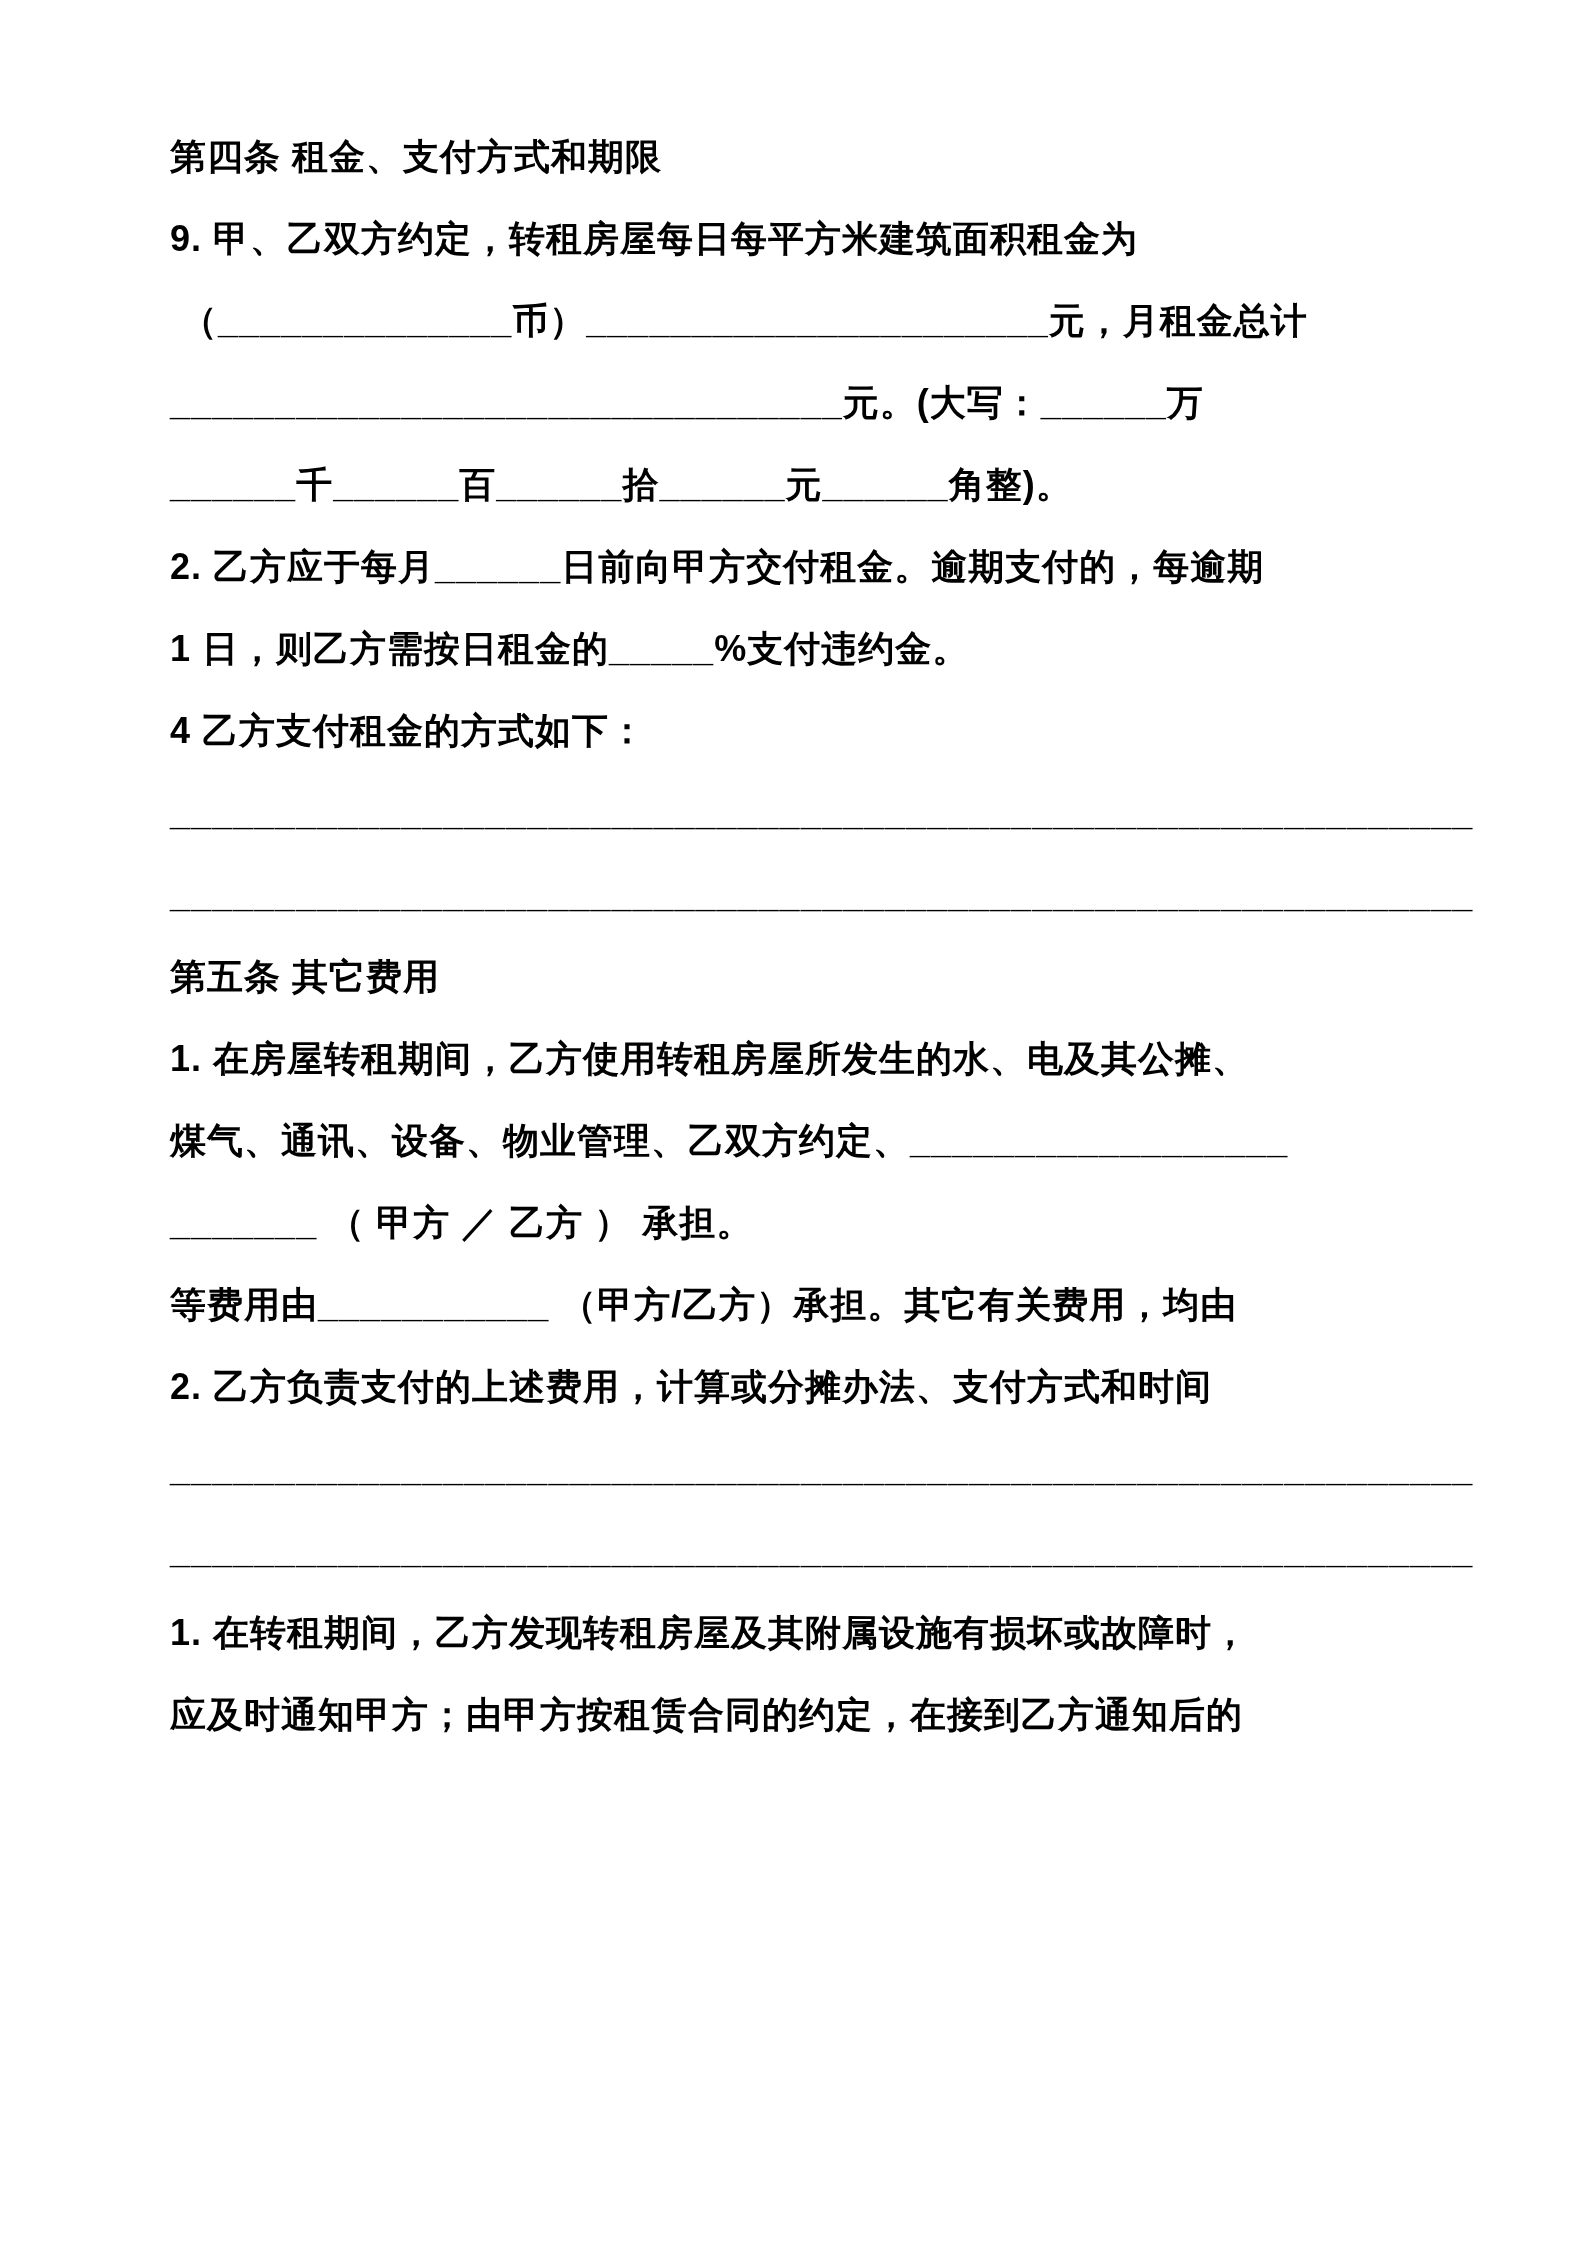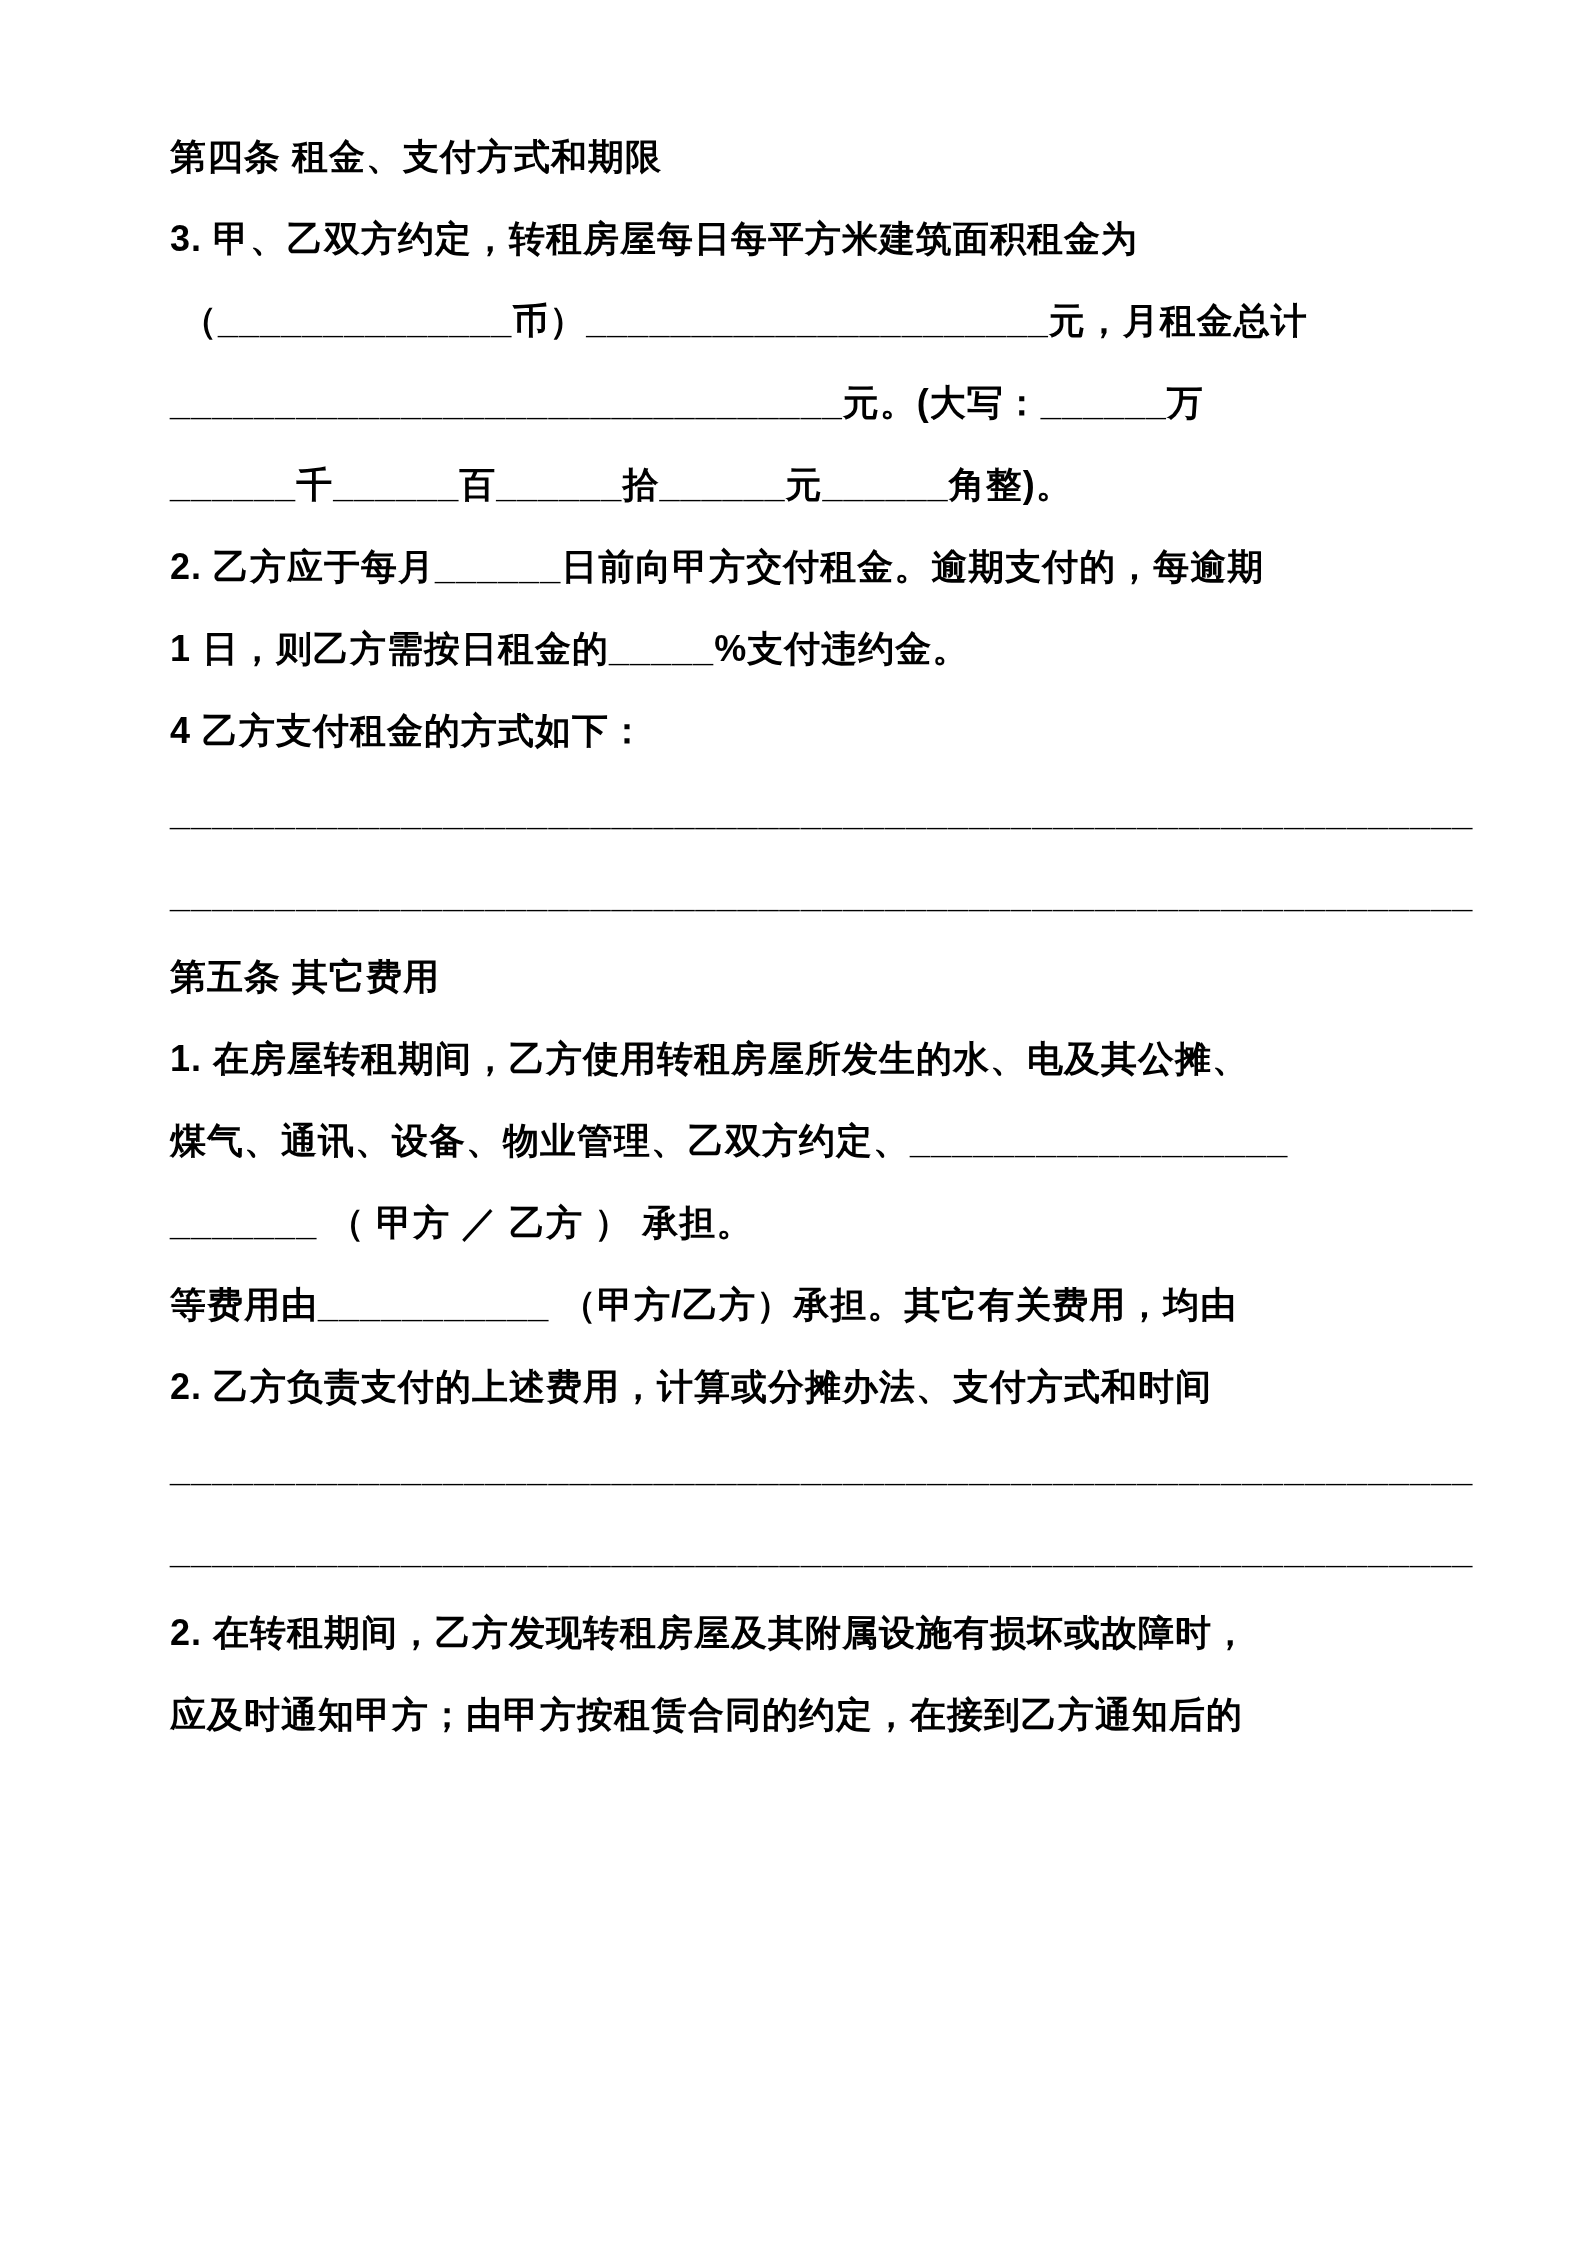--- a/index.html
+++ b/index.html
@@ -34,33 +34,33 @@
   .line.heading {
     font-weight: 700;
   }
 </style>
 </head>
 <body>
 
 <div class="page">
   <div class="doc-body" style="color: rgb(0, 0, 0);">
       <div class="line heading">第四条 租金、支付方式和期限</div>
-      <div class="line">3. 甲、乙双方约定，转租房屋每日每平方米建筑面积租金为</div>
+      <div class="line">9. 甲、乙双方约定，转租房屋每日每平方米建筑面积租金为</div>
       <div class="line"> （______________币）______________________元，月租金总计</div>
       <div class="line">________________________________元。(大写：______万</div>
       <div class="line">______千______百______拾______元______角整)。</div>
       <div class="line">2. 乙方应于每月______日前向甲方交付租金。逾期支付的，每逾期</div>
       <div class="line">1 日，则乙方需按日租金的_____%支付违约金。</div>
       <div class="line">4 乙方支付租金的方式如下：</div>
       <div class="line">______________________________________________________________</div>
       <div class="line">______________________________________________________________</div>
       <div class="line heading">第五条 其它费用</div>
       <div class="line">1. 在房屋转租期间，乙方使用转租房屋所发生的水、电及其公摊、</div>
       <div class="line">煤气、通讯、设备、物业管理、乙双方约定、__________________</div>
       <div class="line">_______ （ 甲方 ／ 乙方 ） 承担。</div>
       <div class="line">等费用由___________ （甲方/乙方）承担。其它有关费用，均由</div>
       <div class="line">2. 乙方负责支付的上述费用，计算或分摊办法、支付方式和时间</div>
       <div class="line">______________________________________________________________</div>
       <div class="line">______________________________________________________________</div>
-      <div class="line">2. 在转租期间，乙方发现转租房屋及其附属设施有损坏或故障时，</div>
+      <div class="line">1. 在转租期间，乙方发现转租房屋及其附属设施有损坏或故障时，</div>
       <div class="line">应及时通知甲方；由甲方按租赁合同的约定，在接到乙方通知后的</div>
     </div>
 </div>
 
 </body></html>

